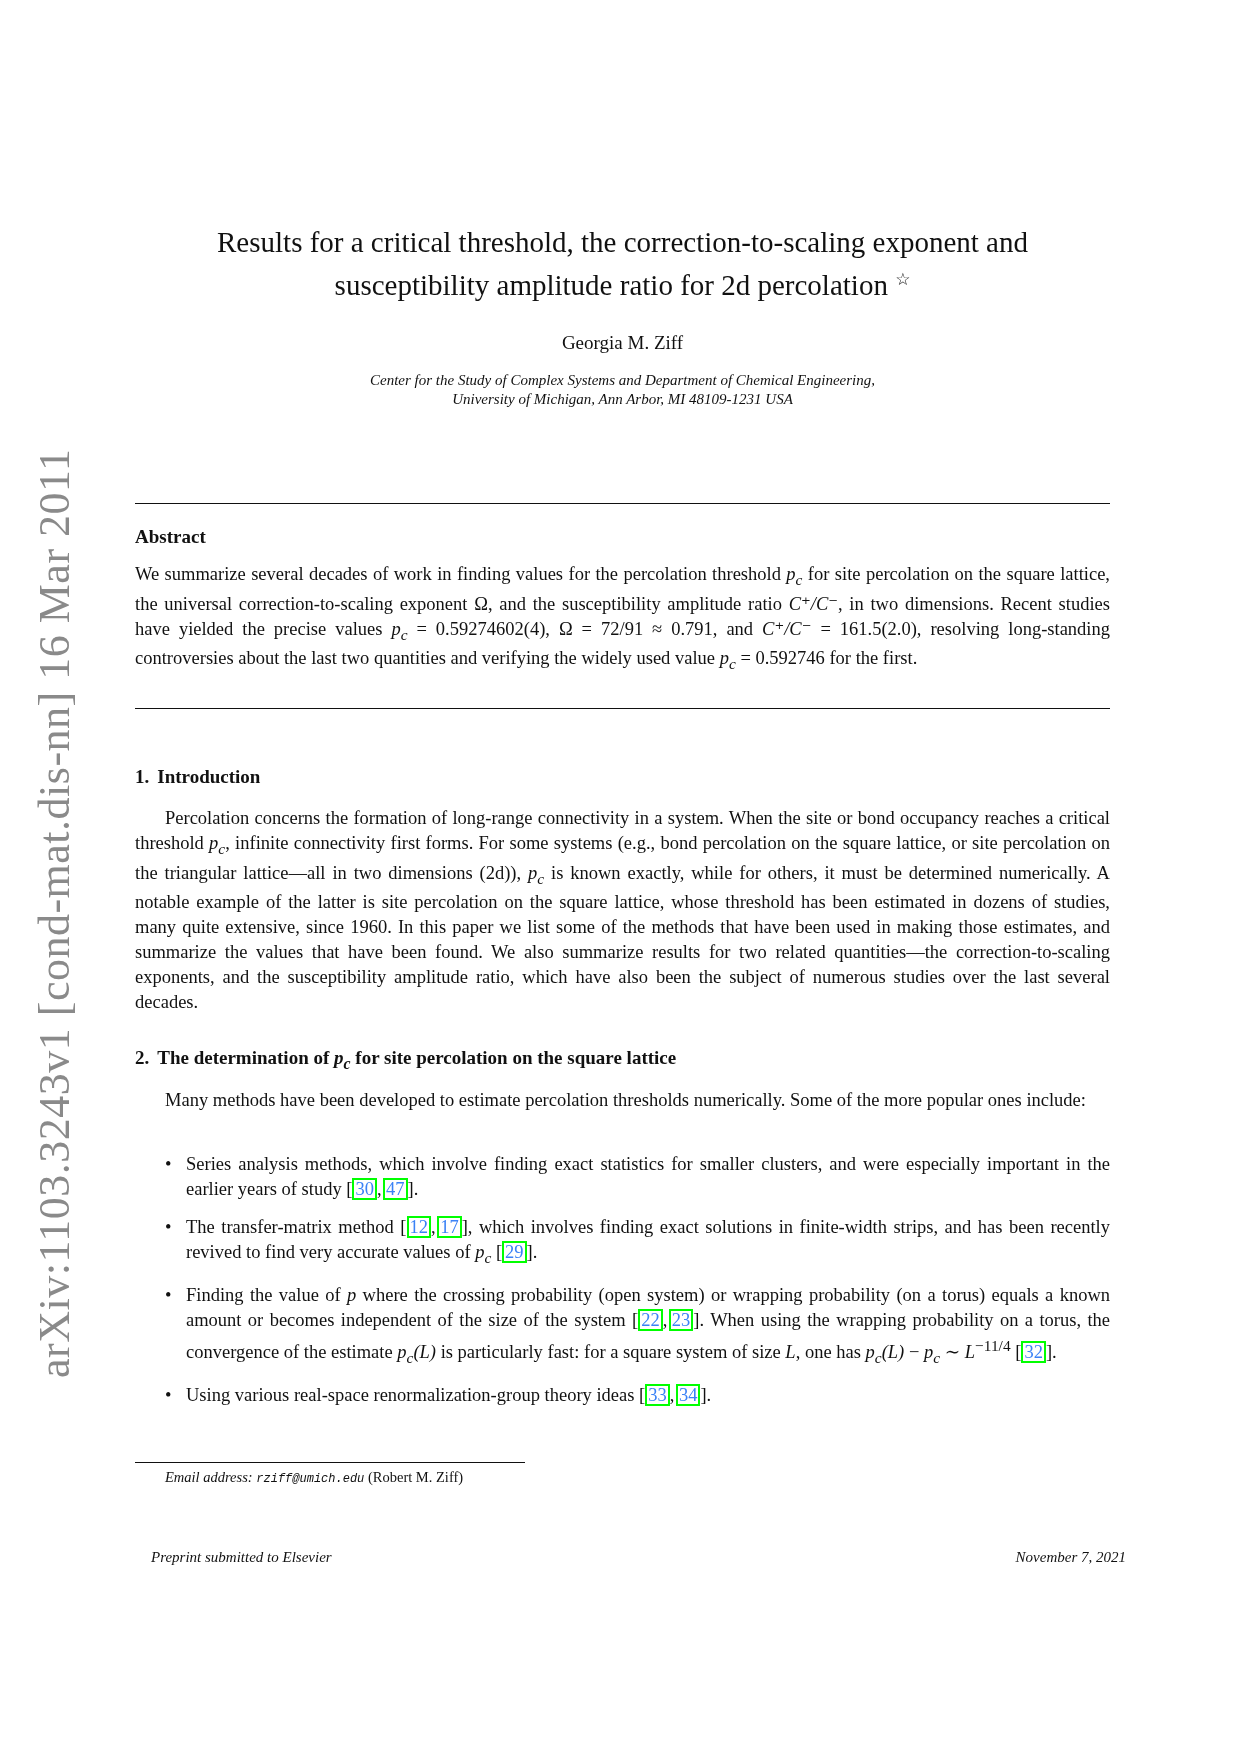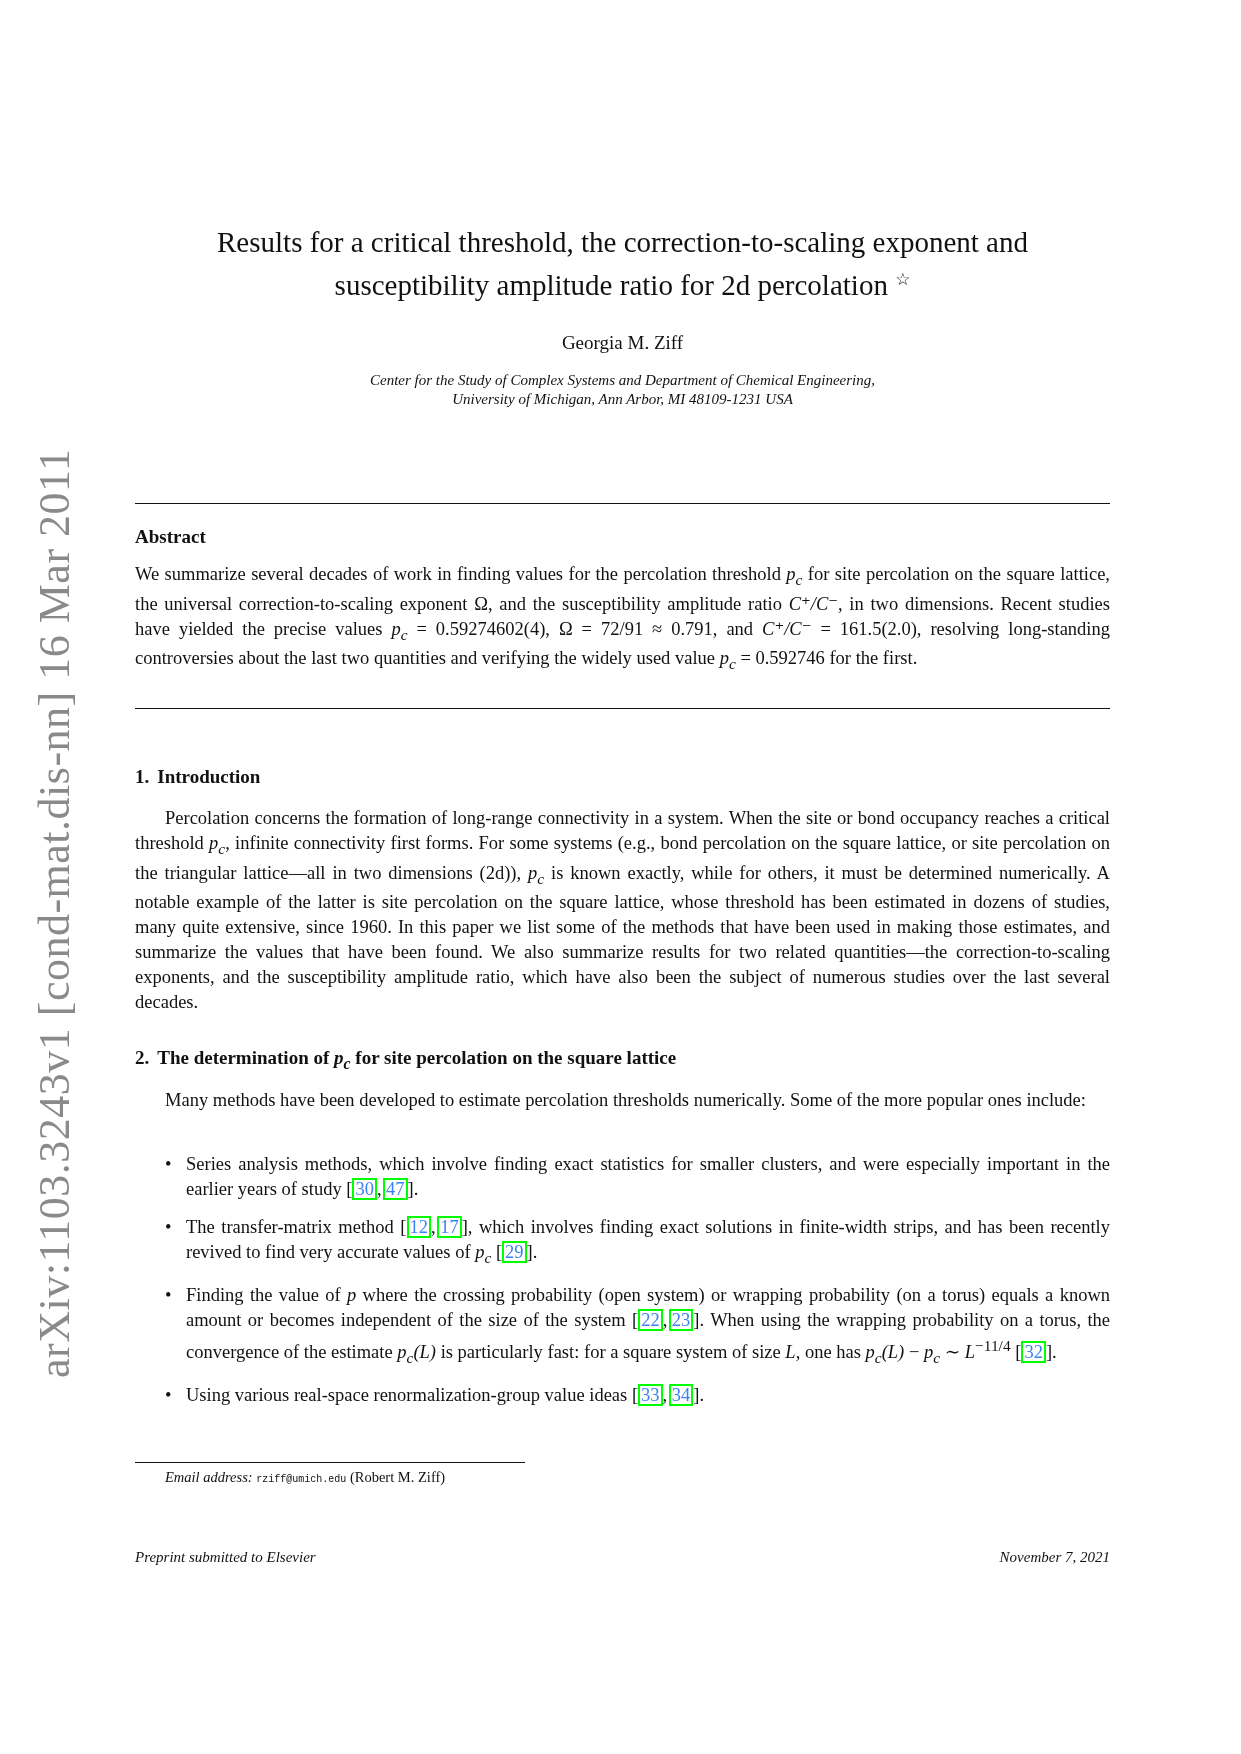--- a/index.html
+++ b/index.html
@@ -48,23 +48,23 @@
       border: 2px solid #00ff00; padding: 0 1px; margin: 0 0px; line-height: 18px;
       display: inline-block; color: #3b82f6; cursor: pointer;
     }
     .fn-rule { position: absolute; left: 135px; width: 390px; top: 1462px; border-top: 1px solid #111; }
     .footnote {
       position: absolute; left: 135px; width: 975px; top: 1468px;
       font-size: 14.5px; line-height: 19px; text-align: justify;
     }
     .footnote .star { font-size: 10px; vertical-align: 5px; margin-left: 27px; }
     .footnote .email-line { padding-left: 30px; }
-    .footnote .mono { font-family: "Liberation Mono", "DejaVu Sans Mono", monospace; font-size: 10px; }
+    .footnote .mono { font-family: "Liberation Mono", "DejaVu Sans Mono", monospace; font-size: 12px; font-style: italic; }
     .footer {
-      position: absolute; left: 135px; width: 975px; top: 1549px;
+      position: absolute; left: 151px; width: 975px; top: 1549px;
       font-size: 15px; font-style: italic; display: flex; justify-content: space-between;
     }
   </style>
 </head>
 <body>
 
 <div class="stamp">arXiv:1103.3243v1  [cond-mat.dis-nn]  16 Mar 2011</div>
 
 <div class="title">
   <div>Results for a critical threshold, the correction-to-scaling exponent and</div>
@@ -105,21 +105,21 @@
   <li>
     <span class="dot">•</span>
     <span>The transfer-matrix method [</span><span class="cite">12</span>, <span class="cite">17</span><span>], which involves finding exact solutions in finite-width strips, and has been recently revived to find very accurate values of </span><i class="m"><span>p</span><sub>c</sub></i><span> [</span><span class="cite">29</span><span>].</span>
   </li>
   <li>
     <span class="dot">•</span>
     <span>Finding the value of </span><i class="m">p</i><span> where the crossing probability (open system) or wrapping probability (on a torus) equals a known amount or becomes independent of the size of the system [</span><span class="cite">22</span>, <span class="cite">23</span><span>]. When using the wrapping probability on a torus, the convergence of the estimate </span><i class="m"><span>p</span><sub>c</sub><span>(L)</span></i><span> is particularly fast:  for a square system of size </span><i class="m">L</i><span>, one has </span><i class="m"><span>p</span><sub>c</sub><span>(L)</span></i><span> − </span><i class="m"><span>p</span><sub>c</sub></i><span> ∼ </span><i class="m">L</i><sup>−11/4</sup><span> [</span><span class="cite">32</span><span>].</span>
   </li>
   <li>
     <span class="dot">•</span>
-    <span>Using various real-space renormalization-group value ideas [</span><span class="cite">33</span>, <span class="cite">34</span><span>].</span>
+    <span>Using various real-space renormalization-group theory ideas [</span><span class="cite">33</span>, <span class="cite">34</span><span>].</span>
   </li>
 </ul>
 
 <div class="fn-rule"></div>
 <div class="footnote">
   <div class="email-line"><i>Email address:</i> <span class="mono">rziff@umich.edu</span> <span>(Robert M. Ziff)</span></div>
 </div>
 
 <div class="footer">
   <span>Preprint submitted to Elsevier</span>

